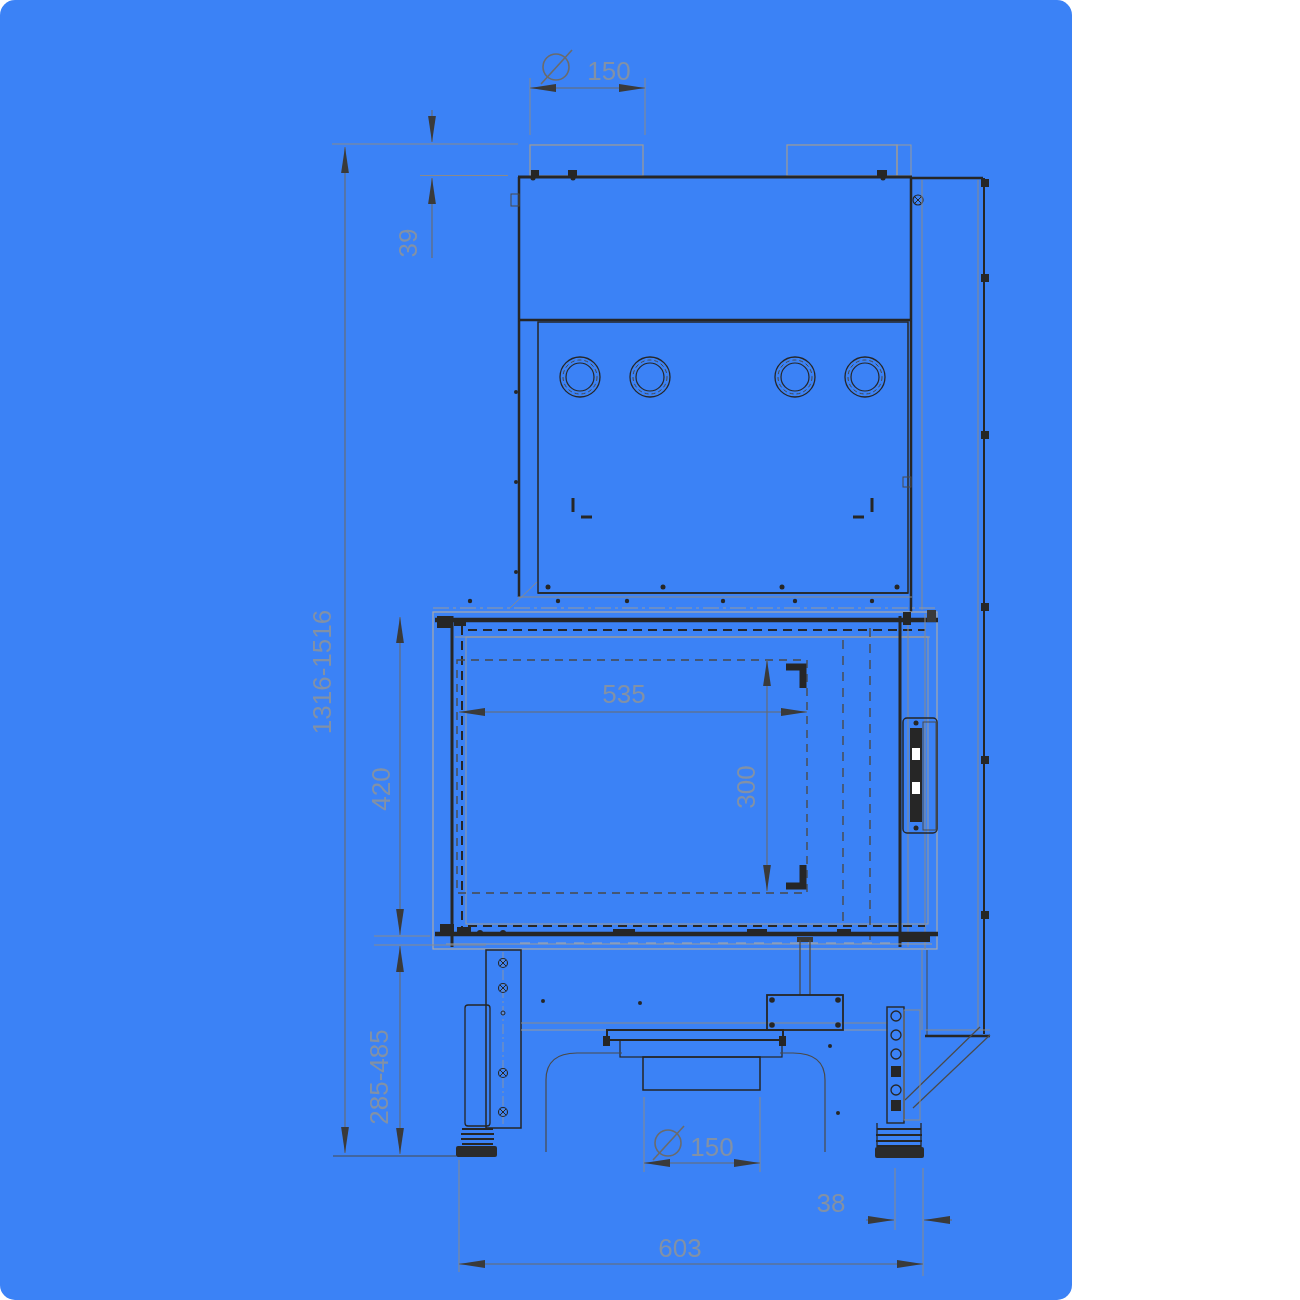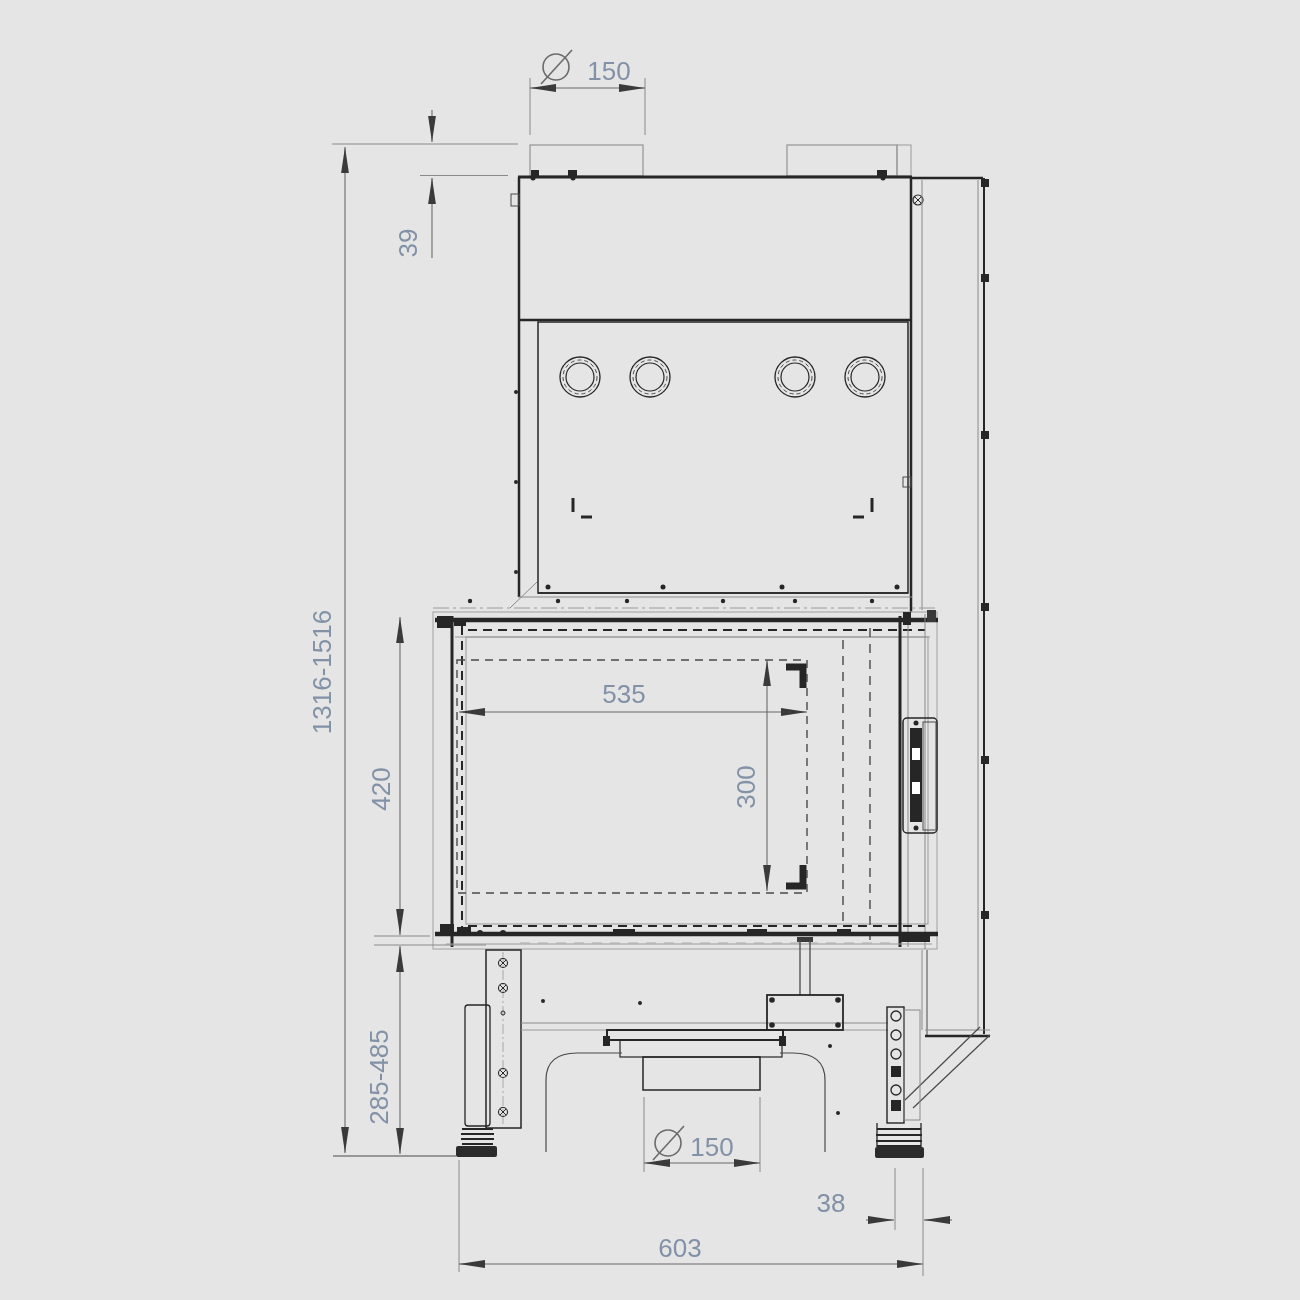--- a/index.html
+++ b/index.html
@@ -1,16 +1,16 @@
 <!DOCTYPE html>
 <html><head>
 <meta charset="utf-8">
 <style>
   html,body{margin:0;padding:0;background:#ffffff;}
-  .stage{width:1300px;height:1300px;position:relative;background:#e5e5e5;overflow:hidden;}
+  .stage{width:1072px;height:1300px;position:relative;background:#3b82f6;overflow:hidden;border-radius:15px;}
   svg{position:absolute;left:0;top:0;}
   text{font-family:"Liberation Sans", sans-serif;font-size:26px;fill:#8291a6;letter-spacing:0px;}
   .dim{stroke:#6b6b6b;stroke-width:1.1;fill:none;}
   .ext{stroke:#8a8a8a;stroke-width:1;fill:none;}
   .dark{stroke:#262626;fill:none;}
   .mid{stroke:#4a4a4a;fill:none;}
   .lt{stroke:#9a9a9a;fill:none;}
 </style>
 </head>
 <body>

